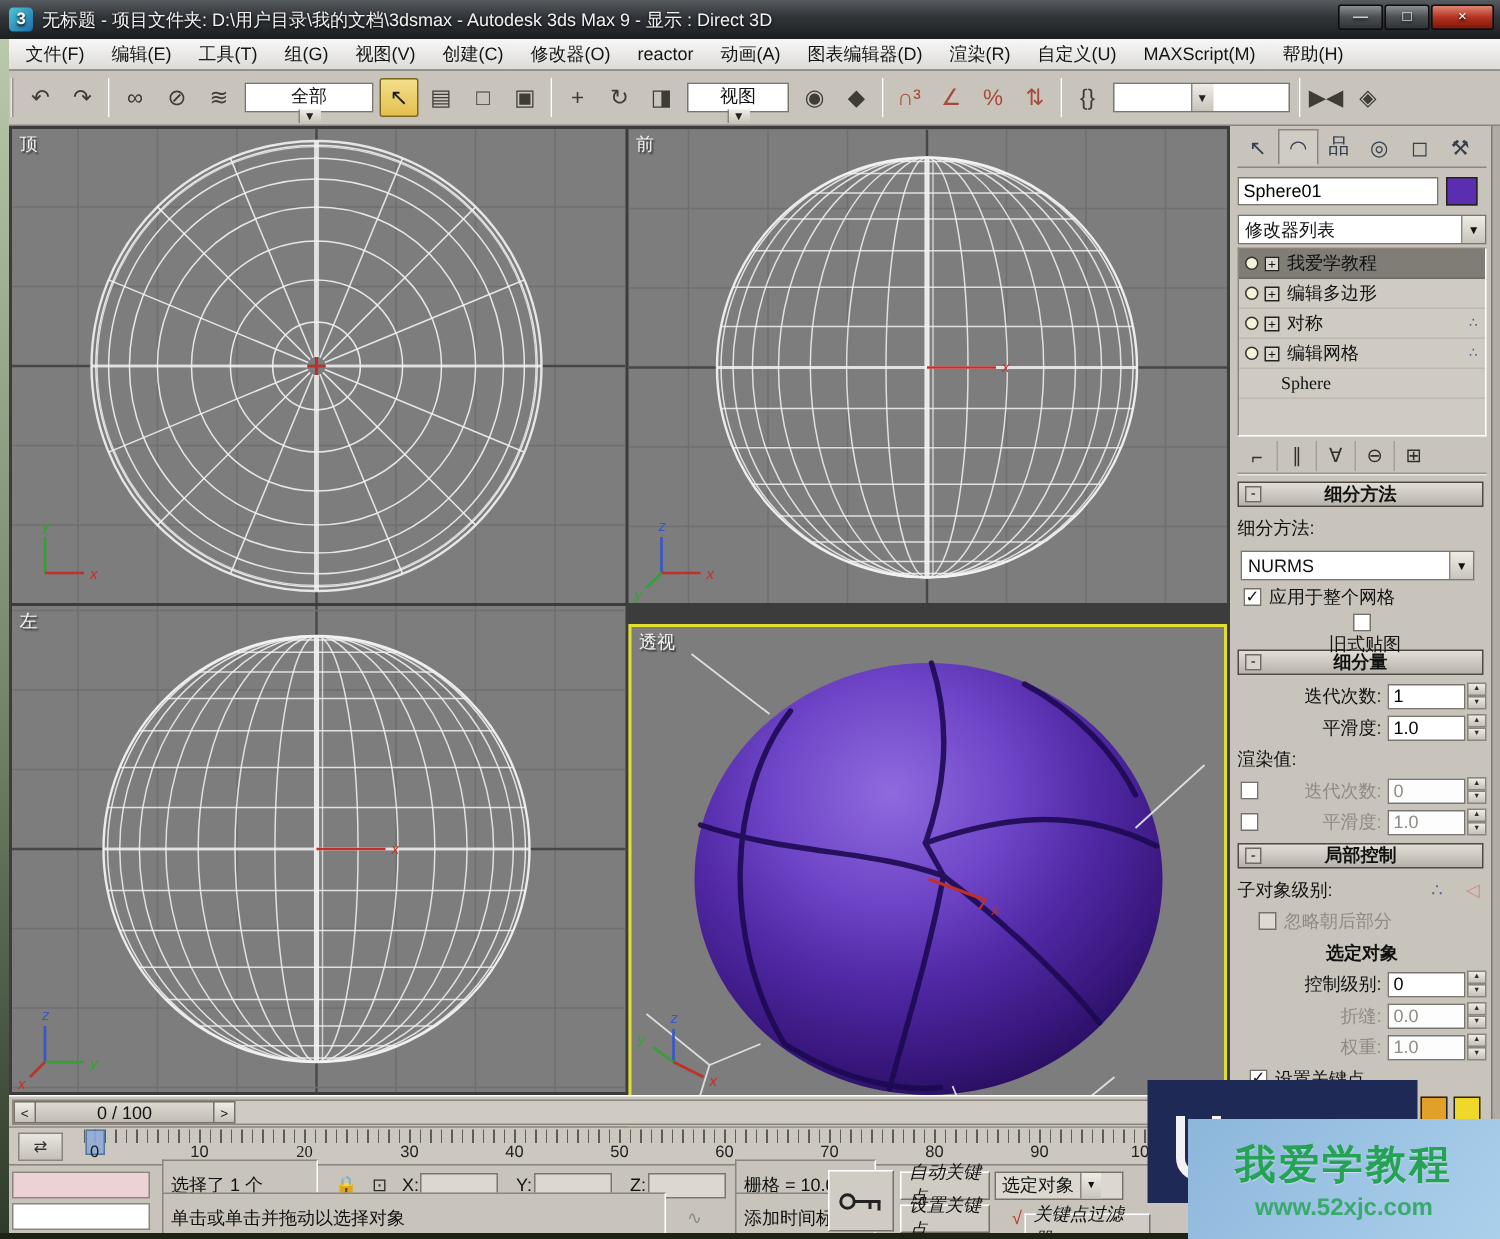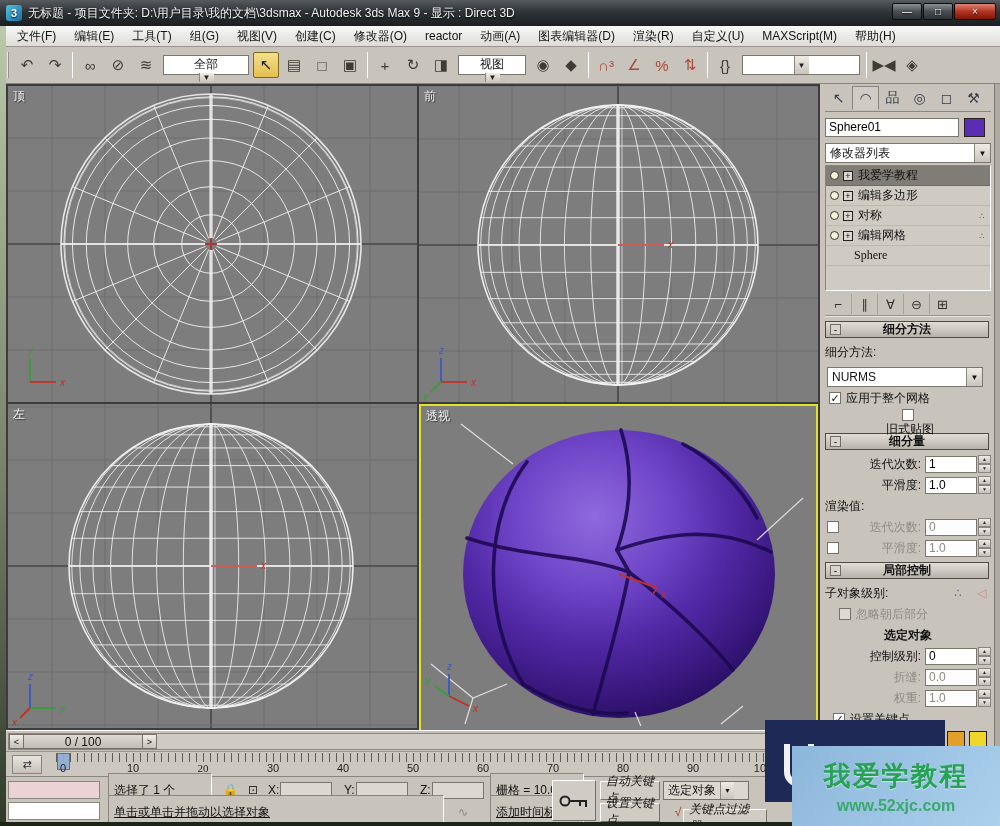--- a/index.html
+++ b/index.html
@@ -131,21 +131,21 @@
   .frame-marker{position:absolute;left:51px;top:1px;width:13px;height:17px;background:#8fadd6;
     border:1px solid #4a6a9a;opacity:0.9;}
   .ruler-icon{position:absolute;left:6px;top:3px;width:30px;height:19px;border:1px solid #8a867e;
     background:linear-gradient(#e9e6df,#c5c1b8);display:flex;align-items:center;justify-content:center;
     font-size:11px;color:#333;}
 
   
   .statusarea{position:absolute;left:0;top:777px;width:1000px;height:45px;background:var(--face);}
   .srow{position:absolute;left:0;width:820px;height:22px;display:flex;align-items:center;}
   .sunkbox{border:1px solid #8a867e;border-bottom-color:#fff;border-right-color:#fff;
-    background:var(--face);display:flex;align-items:center;padding:16px 5px;height:30px;text-decoration:underline;}
+    background:var(--face);display:flex;align-items:center;padding:16px 5px;height:30px;}
   .listener-pink{position:absolute;left:8px;top:2px;width:92px;height:18px;background:#ecd2d4;
     border:1px solid #8a867e;}
   .listener-white{position:absolute;left:8px;top:1px;width:92px;height:18px;background:#fff;
     border:1px solid #8a867e;}
   .xyz-label{margin-left:6px;font-size:12px;}
   .xyz-field{width:52px;height:17px;border:1px solid #7a766e;background:#dcd8cf;margin-left:2px;}
   .sb-iconbtn{width:18px;height:18px;display:flex;align-items:center;justify-content:center;
     font-size:12px;color:#2c2a26;margin-left:6px;}
   .keybtn{position:absolute;left:552px;top:780px;width:44px;height:41px;border:1px solid #76726a;
     border-top-color:#fff;border-left-color:#fff;background:var(--face2);
@@ -409,21 +409,21 @@
           <line x1="203" y1="162" x2="249" y2="162" stroke="#c03028" stroke-width="1.6"></line>
           <text x="253" y="165" fill="#c03028" font-size="10" font-style="italic" font-family="Liberation Sans,DejaVu Sans,sans-serif">x</text>
           <line x1="22" y1="304" x2="22" y2="280" stroke="#3858c8" stroke-width="1.8"></line>
           <text x="20" y="276" fill="#3858c8" font-size="10" font-style="italic" font-family="Liberation Sans,DejaVu Sans,sans-serif">z</text>
           <line x1="22" y1="304" x2="48" y2="304" stroke="#35a035" stroke-width="1.8"></line>
           <text x="52" y="308" fill="#35a035" font-size="10" font-style="italic" font-family="Liberation Sans,DejaVu Sans,sans-serif">y</text>
           <line x1="22" y1="304" x2="12" y2="314" stroke="#c03028" stroke-width="1.8"></line>
           <text x="4" y="322" fill="#c03028" font-size="10" font-style="italic" font-family="Liberation Sans,DejaVu Sans,sans-serif">x</text>
         </svg>
       </div>
-    <div class="vp" id="vp-persp" style="left:413px;top:320px;width:399px;height:360px;">
+    <div class="vp" id="vp-persp" style="left:413px;top:332px;width:399px;height:360px;">
       <span class="vp-label">透视</span>
     <svg xmlns="http://www.w3.org/2000/svg" width="395" height="320" viewBox="0 0 395 320">
           <defs>
             <radialGradient id="bg1" cx="42%" cy="30%" r="78%">
     <stop offset="0" stop-color="#8f6ade"></stop>
               <stop offset="0.32" stop-color="#6f46c8"></stop>
     <stop offset="0.56" stop-color="#5129a6"></stop>
               <stop offset="0.8" stop-color="#39177d"></stop>
     <stop offset="1" stop-color="#1f0a53"></stop>
             </radialGradient>

